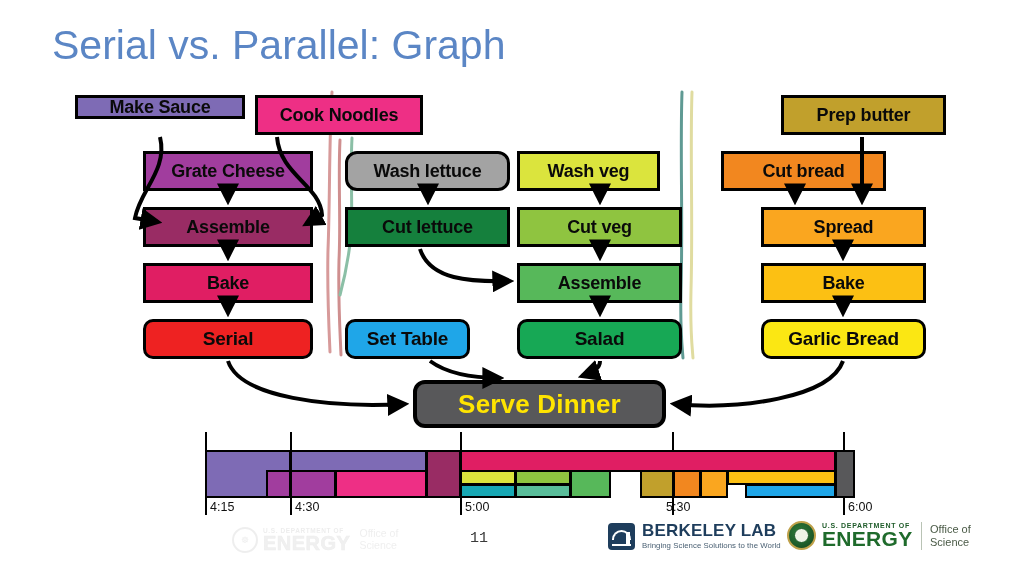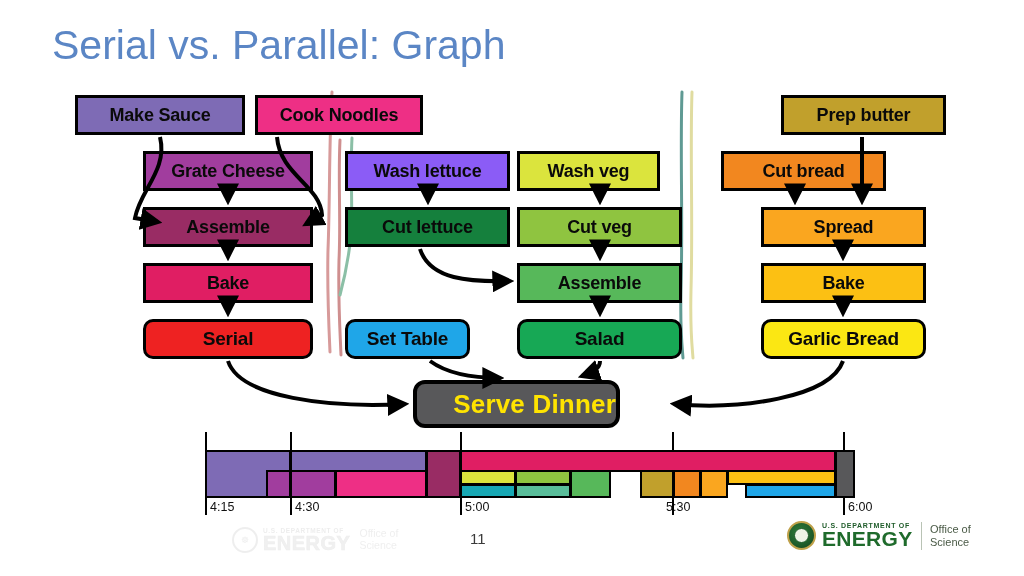--- a/index.html
+++ b/index.html
@@ -53,21 +53,21 @@
   .gtick { position:absolute; width:2px; background:#000; }
   .gtlabel {
     position:absolute; font-size:12.5px; color:#111;
     font-family:"Liberation Sans", sans-serif; font-weight:400;
   }
 
   
   #page-num {
     position:absolute; left:470px; top:530px;
     font-size:15px; color:#3a3a3a;
-    font-family:Liberation Sans, sans-serif;
+    font-family:Liberation Mono, monospace;
   }
   .logo { position:absolute; display:flex; align-items:center; }
 
   
   #logo-nersc { left:34px; top:521px; }
   #nersc-plate {
     width:112px; height:30px; border-radius:5px;
     background:radial-gradient(ellipse at 35% 55%, #3fa8c4 0%, #1d5f7c 38%, #0d2f44 78%, #081d2b 100%);
     display:flex; align-items:center; justify-content:center;
   }
@@ -135,41 +135,41 @@
       <path d="M332,92 C329,140 330,200 328,250 C327,290 329,330 330,352" stroke="#d79a9a"></path>
       <path d="M340,140 C338,180 341,220 339,260 C338,300 340,330 341,355" stroke="#cf8f8f"></path>
       <path d="M352,138 C350,175 353,205 351,235 C348,265 344,280 340,295" stroke="#8bbfa6"></path>
       <path d="M682,92 C680,150 683,220 681,290 C680,330 682,345 683,358" stroke="#5f9a93"></path>
       <path d="M692,92 C690,150 693,220 691,290 C690,330 692,345 693,358" stroke="#e0dca0"></path>
     </g>
   </svg>
 
   <div>
 
-    <div class="node" style="left:75px;  top:95px;  width:170px; height:40px; background:#7e6bb5;text-align:right;">
+    <div class="node" style="left:75px;  top:95px;  width:170px; height:24px; background:#7e6bb5;text-align:right;">
       <span>Make Sauce</span>
     </div>
     <div class="node" style="left:143px; top:151px; width:170px; height:40px; background:#a13d9e;">
       <span>Grate Cheese</span>
     </div>
     <div class="node" style="left:143px; top:207px; width:170px; height:40px; background:#992c64;">
       <span>Assemble</span>
     </div>
     <div class="node" style="left:143px; top:263px; width:170px; height:40px; background:#e01e63;">
       <span>Bake</span>
     </div>
     <div class="node round final" style="left:143px; top:319px; width:170px; height:40px; background:#ee2222;">
       <span>Serial</span>
     </div>
 
     <div class="node" style="left:255px; top:95px; width:168px; height:40px; background:#ee2f85;">
       <span>Cook Noodles</span>
     </div>
 
-    <div class="node" style="left:345px; top:151px; width:165px; height:40px; background:#8b5cf6;">
+    <div class="node" style="left:345px; top:151px; width:165px; height:40px; background:#a3a3a3;border-radius:12px;">
       <span>Wash lettuce</span>
     </div>
     <div class="node" style="left:345px; top:207px; width:165px; height:40px; background:#15803d;">
       <span>Cut lettuce</span>
     </div>
     <div class="node round final" style="left:345px; top:319px; width:125px; height:40px; background:#1fa6e8;">
       <span>Set Table</span>
     </div>
 
     <div class="node" style="left:517px; top:151px; width:143px; height:40px; background:#dbe43d;">
@@ -194,21 +194,21 @@
     <div class="node" style="left:761px; top:207px; width:165px; height:40px; background:#faa61f;">
       <span>Spread</span>
     </div>
     <div class="node" style="left:761px; top:263px; width:165px; height:40px; background:#fcc013;">
       <span>Bake</span>
     </div>
     <div class="node round final" style="left:761px; top:319px; width:165px; height:40px; background:#fbe713;">
       <span>Garlic Bread</span>
     </div>
 
-    <div id="serve-dinner" style="left:413px; top:380px; width:207px; height:48px;justify-content:flex-end;">
+    <div id="serve-dinner" style="left:413px; top:380px; width:253px; height:48px;">
       <span>Serve Dinner</span>
     </div>
   </div>
 
   <svg class="overlay" viewBox="0 0 1024 576">
     <defs>
       <marker id="ah" viewBox="0 0 10 10" refX="8" refY="5" markerWidth="5.5" markerHeight="5.5" orient="auto-start-reverse">
         <path d="M 0 0 L 10 5 L 0 10 z" fill="#000"></path>
       </marker>
     </defs>
@@ -308,20 +308,31 @@
     <div>
       <div class="wm-dept">U.S. DEPARTMENT OF</div>
       <div class="wm-energy">ENERGY</div>
     </div>
     <div class="wm-office">
       <div>Office of</div>
       <div>Science</div>
     </div>
   </div>
 
+  <div class="logo" id="logo-berkeley">
+    <div id="bl-mark">
+      <div class="dome"></div>
+        <div class="base"></div>
+        <div class="tower"></div>
+    </div>
+    <div>
+      <div id="bl-name">BERKELEY LAB</div>
+      <div id="bl-tag">Bringing Science Solutions to the World</div>
+    </div>
+  </div>
 
   <div class="logo" id="logo-doe">
     <div id="doe-seal">
         <div class="inner"></div>
       </div>
     <div>
       <div id="doe-dept">U.S. DEPARTMENT OF</div>
       <div id="doe-energy">ENERGY</div>
     </div>
     <div id="doe-div"></div>

